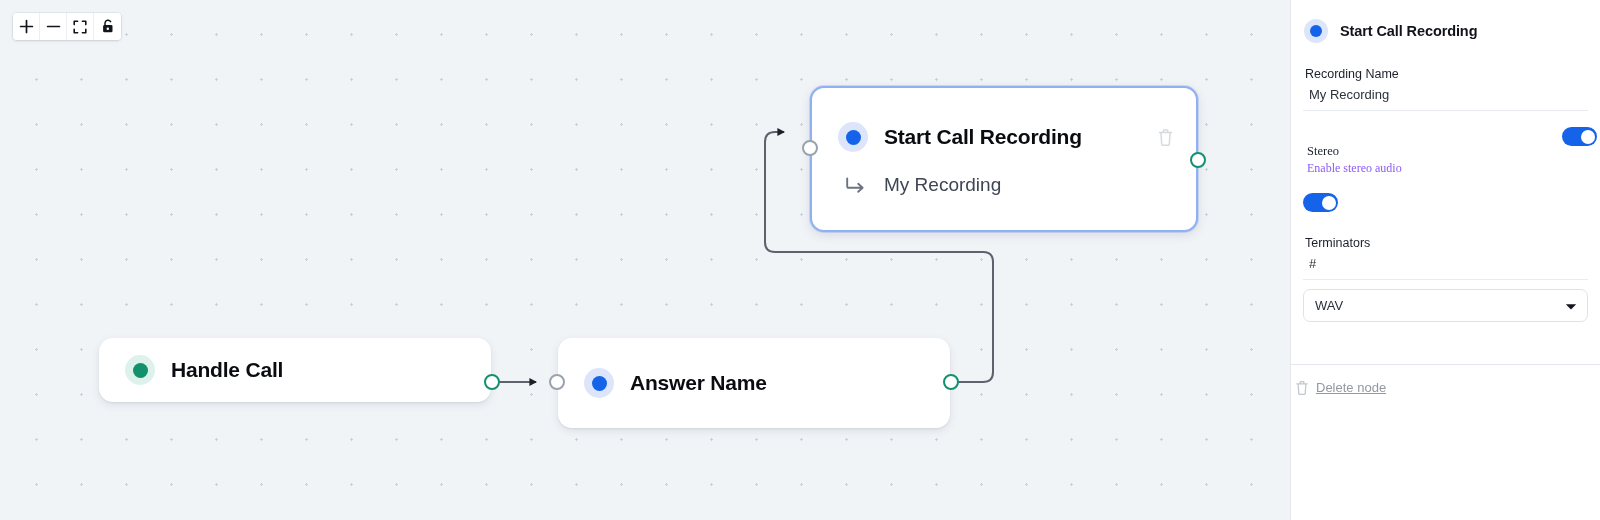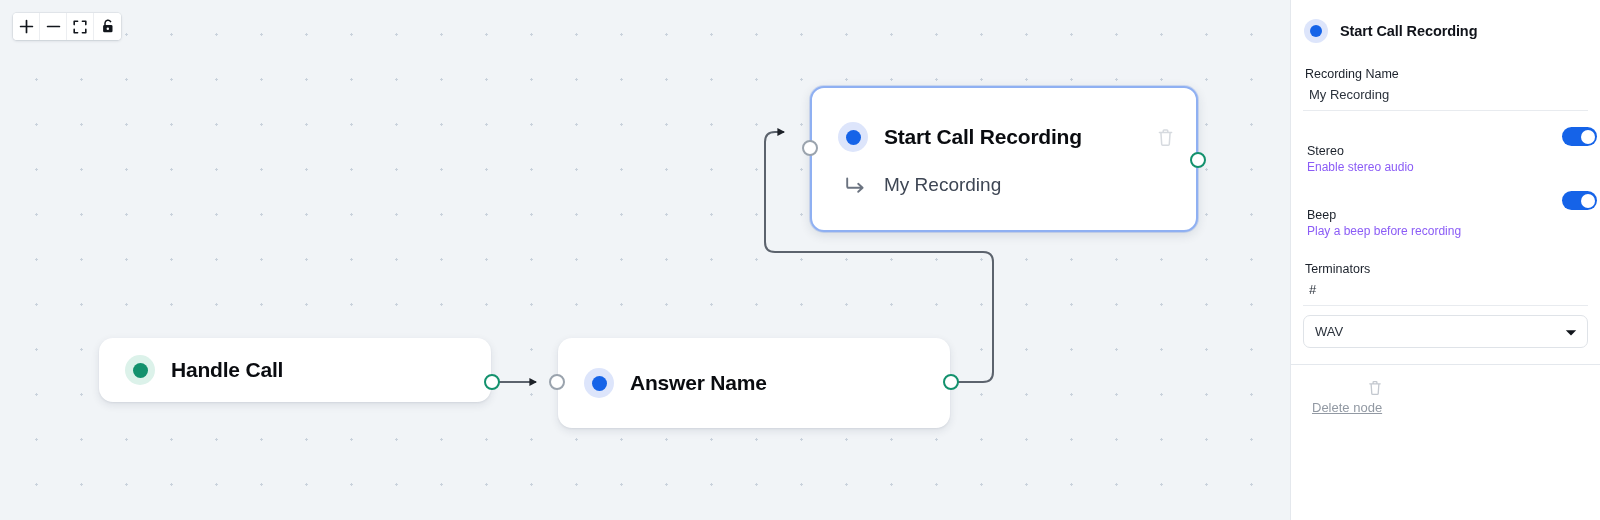--- a/index.html
+++ b/index.html
@@ -140,21 +140,21 @@
     font-size: 12px; color: #8b5cf6;
     padding-left: 2px; margin-top: 2px;
   }
   .field-value {
     font-size: 13px; color: #2b323c;
     padding: 6px 2px 7px 6px;
   }
   .divider { height: 1px; background: #e8ebef; margin: 1px 0 9px 0; }
   .toggle-row {
     display: flex; align-items: flex-start; justify-content: space-between;
-    margin-top: 6px; margin-bottom: 10px;
+    margin-top: 6px; margin-bottom: 10px; font-family: Liberation Serif, serif;
   }
   .toggle-texts { padding-left: 2px; }
   .toggle {
     position: relative;
     width: 35px; height: 19px;
     border-radius: 10px;
     background: #1563e8;
     flex: 0 0 auto;
     margin-top: 7px;
     margin-right: -9px;
@@ -175,22 +175,22 @@
     background: #ffffff;
     cursor: pointer;
   }
   .select-value { font-size: 13px; color: #2b323c; }
   .select-caret { margin-left: auto; }
   .panel-divider-full {
     position: absolute; left: 0; right: 0; top: 364px;
     height: 1px; background: #e4e8ed;
   }
   .delete-row {
-    position: absolute; left: 14px; top: 380px;
-    display: flex; align-items: flex-end; cursor: pointer; flex-direction: column;
+    position: absolute; left: 4px; top: 380px;
+    display: flex; align-items: flex-start; cursor: pointer;
   }
   .delete-text {
     margin-left: 7px;
     font-size: 13px; color: #9299a3;
     text-decoration: underline;
   }
 </style>
 </head>
 <body>
 
@@ -313,24 +313,20 @@
         <div class="toggle-texts">
           <div class="field-label">Stereo</div>
           <div class="field-hint">Enable stereo audio</div>
         </div>
         <span class="toggle">
           <span class="knob"></span>
         </span>
       </div>
 
       <div class="toggle-row">
-        <div class="toggle-texts">
-          <div class="field-label">Beep</div>
-          <div class="field-hint">Play a beep before recording</div>
-        </div>
         <span class="toggle">
           <span class="knob"></span>
         </span>
       </div>
 
       <div class="field">
         <div class="field-label">Terminators</div>
         <div class="field-value">#</div>
       </div>
       <div class="divider"></div>

